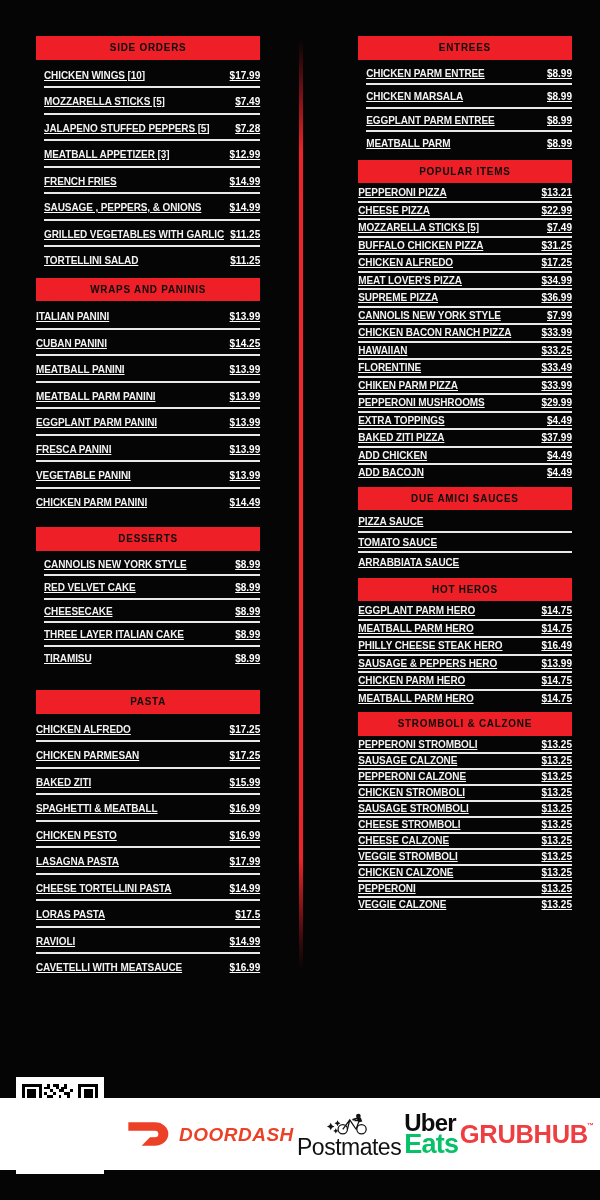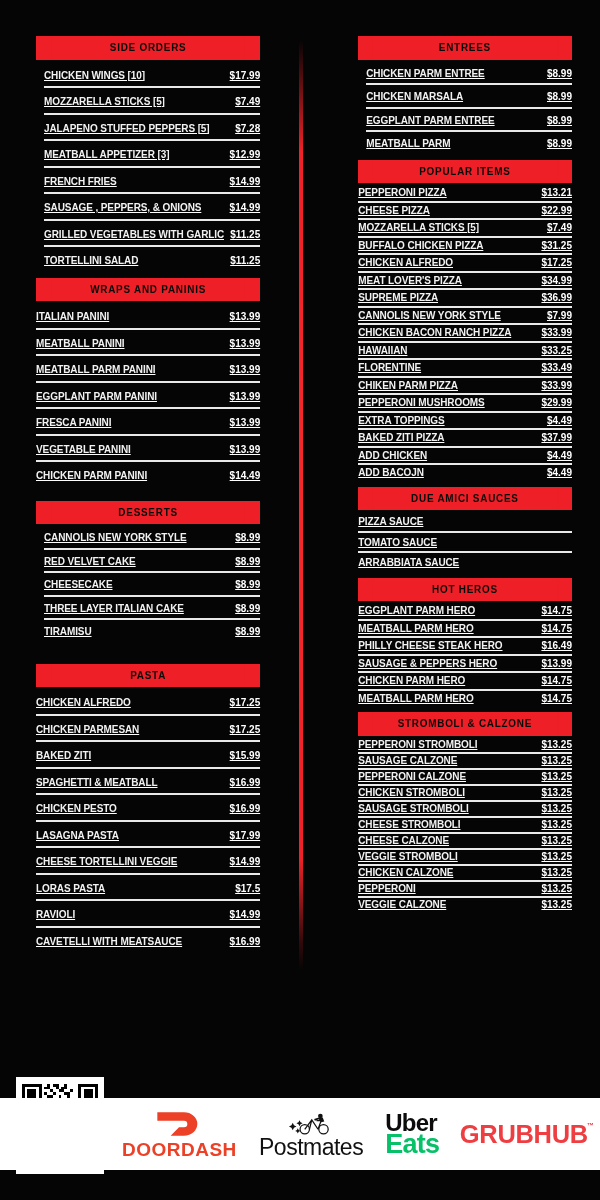--- a/index.html
+++ b/index.html
@@ -160,21 +160,21 @@
     height: 72px;
     display: flex;
     align-items: center;
     justify-content: space-between;
     padding: 0 6px 0 10px;
     box-sizing: border-box;
   }
   .logo { display: flex; align-items: center; }
 
   
-  .logo-doordash { flex-direction: column; gap: 1px; }
+  .logo-doordash { flex-direction: row; gap: 1px; font-style: italic; }
   .dd-mark { width: 56px; height: 30px; }
   .dd-text {
     font-size: 19px; font-weight: 700; color: #ec4027;
     letter-spacing: 0.5px; line-height: 1;
   }
 
   
   .logo-postmates { flex-direction: column; align-items: center; gap: 0; }
   .pm-mark { width: 50px; height: 26px; }
   .pm-text {
@@ -244,20 +244,24 @@
         </div>
         <div class="sec-head-wrap">
           <div class="sec-head">WRAPS AND PANINIS</div>
         </div>
         <div class="sec-body pad-xl gap-after">
           <div class="row">
             <span class="name">ITALIAN PANINI</span>
             <span class="price">$13.99</span>
           </div>
           <div class="row">
+            <span class="name">CUBAN PANINI</span>
+            <span class="price">$14.25</span>
+          </div>
+          <div class="row">
             <span class="name">MEATBALL PANINI</span>
             <span class="price">$13.99</span>
           </div>
           <div class="row">
             <span class="name">MEATBALL PARM PANINI</span>
             <span class="price">$13.99</span>
           </div>
           <div class="row">
             <span class="name">EGGPLANT PARM PANINI</span>
             <span class="price">$13.99</span>
@@ -322,21 +326,21 @@
           </div>
           <div class="row">
             <span class="name">CHICKEN PESTO</span>
             <span class="price">$16.99</span>
           </div>
           <div class="row">
             <span class="name">LASAGNA PASTA</span>
             <span class="price">$17.99</span>
           </div>
           <div class="row">
-            <span class="name">CHEESE TORTELLINI VEGGIE</span>
+            <span class="name">CHEESE TORTELLINI PASTA</span>
             <span class="price">$14.99</span>
           </div>
           <div class="row">
             <span class="name">LORAS PASTA</span>
             <span class="price">$17.5</span>
           </div>
           <div class="row">
             <span class="name">RAVIOLI</span>
             <span class="price">$14.99</span>
           </div>

